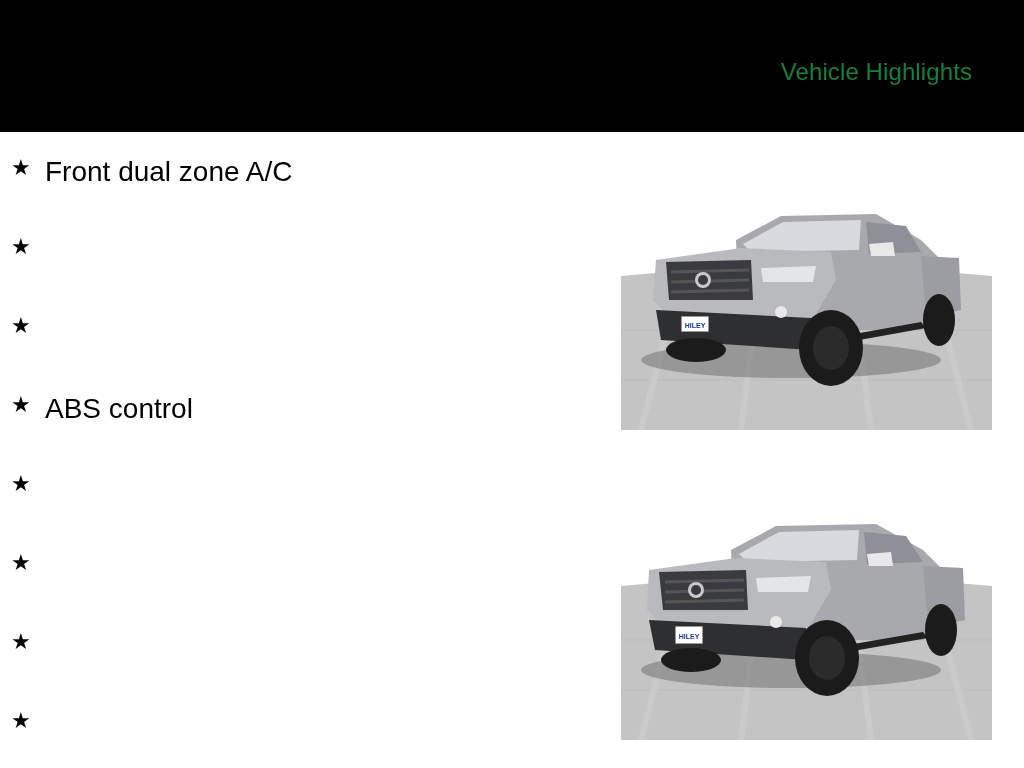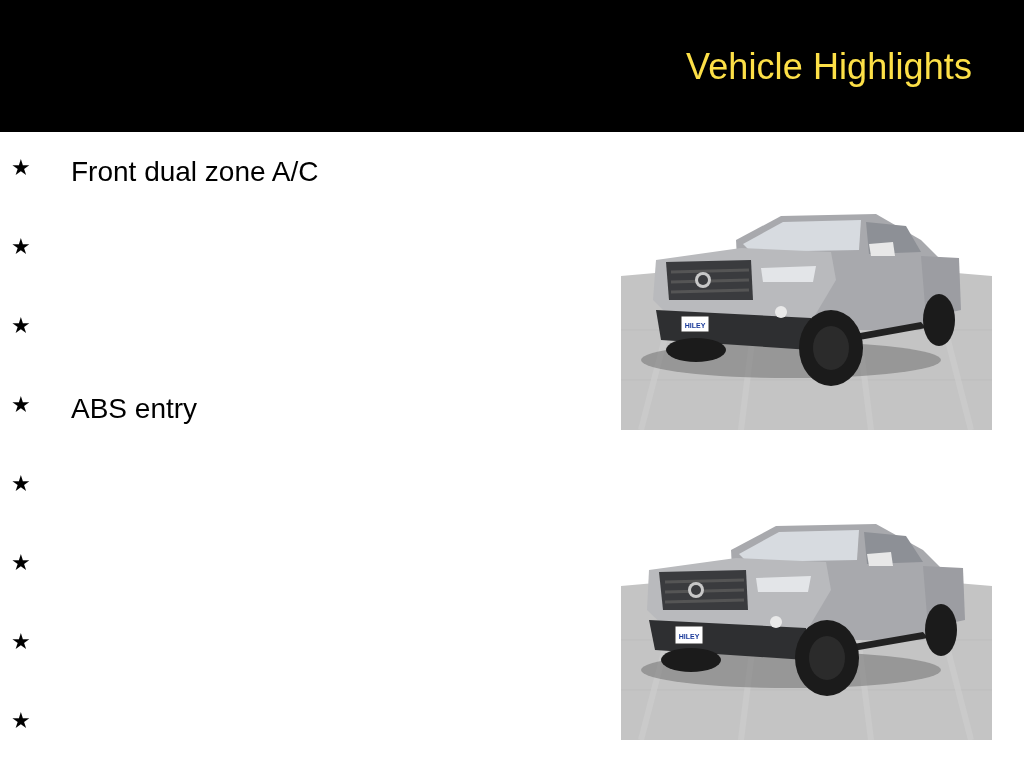--- a/index.html
+++ b/index.html
@@ -4,36 +4,36 @@
   <style>
     * { margin: 0; padding: 0; box-sizing: border-box; }
     html, body { width: 1024px; height: 768px; overflow: hidden; background: #ffffff; }
     body { position: relative; font-family: "Liberation Sans", sans-serif; color: #000; }
 
     .header {
       position: absolute; left: 0; top: 0; width: 1024px; height: 132px;
       background: #000000;
     }
     .header-title {
-      position: absolute; right: 52px; top: 46px;
-      font-size: 36px; color: #fde047; letter-spacing: 0.1px;
+      position: absolute; right: 52px; top: 58px;
+      font-size: 24px; color: #15803d; letter-spacing: 0.1px;
       font-family: "Liberation Sans", sans-serif;
     }
 
     .features { position: absolute; left: 0; top: 0; }
     .feature {
       position: absolute; left: 11px; height: 40px;
       display: flex; align-items: center;
       font-size: 28px; white-space: nowrap;
     }
     .feature .star {
       width: 34px; font-size: 22px; line-height: 1; display: inline-block;
       position: relative; top: -4px;
     }
-    .feature .label { font-size: 28px; margin-left: 26px; }
+    .feature .label { font-size: 28px; }
 
     .vehicle-photo {
       position: absolute; left: 621px; width: 371px; height: 230px;
       overflow: hidden;
     }
     .vehicle-photo svg { display: block; }
   </style>
 </head>
 <body>
 
@@ -47,21 +47,21 @@
     <span class="label">Front dual zone A/C</span>
   </div>
   <div class="feature" style="top:231px;">
     <span class="star">★</span>
   </div>
   <div class="feature" style="top:310px;">
     <span class="star">★</span>
   </div>
   <div class="feature" style="top:389px;">
     <span class="star">★</span>
-    <span class="label">ABS entry</span>
+    <span class="label">ABS control</span>
   </div>
   <div class="feature" style="top:468px;">
     <span class="star">★</span>
   </div>
   <div class="feature" style="top:547px;">
     <span class="star">★</span>
   </div>
   <div class="feature" style="top:626px;">
     <span class="star">★</span>
   </div>

